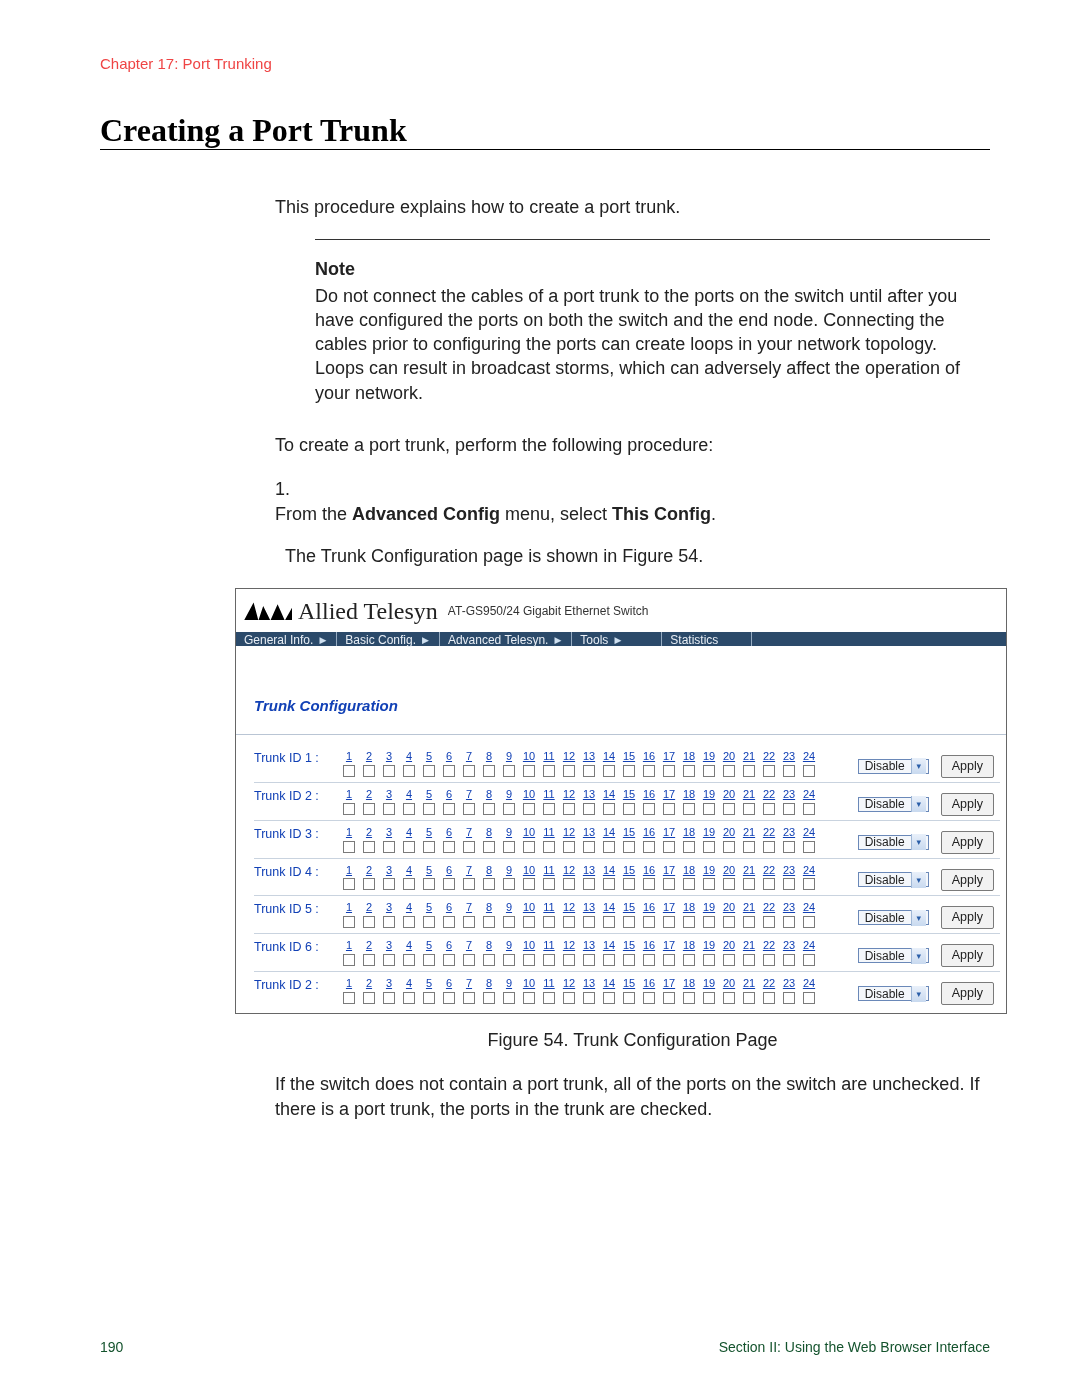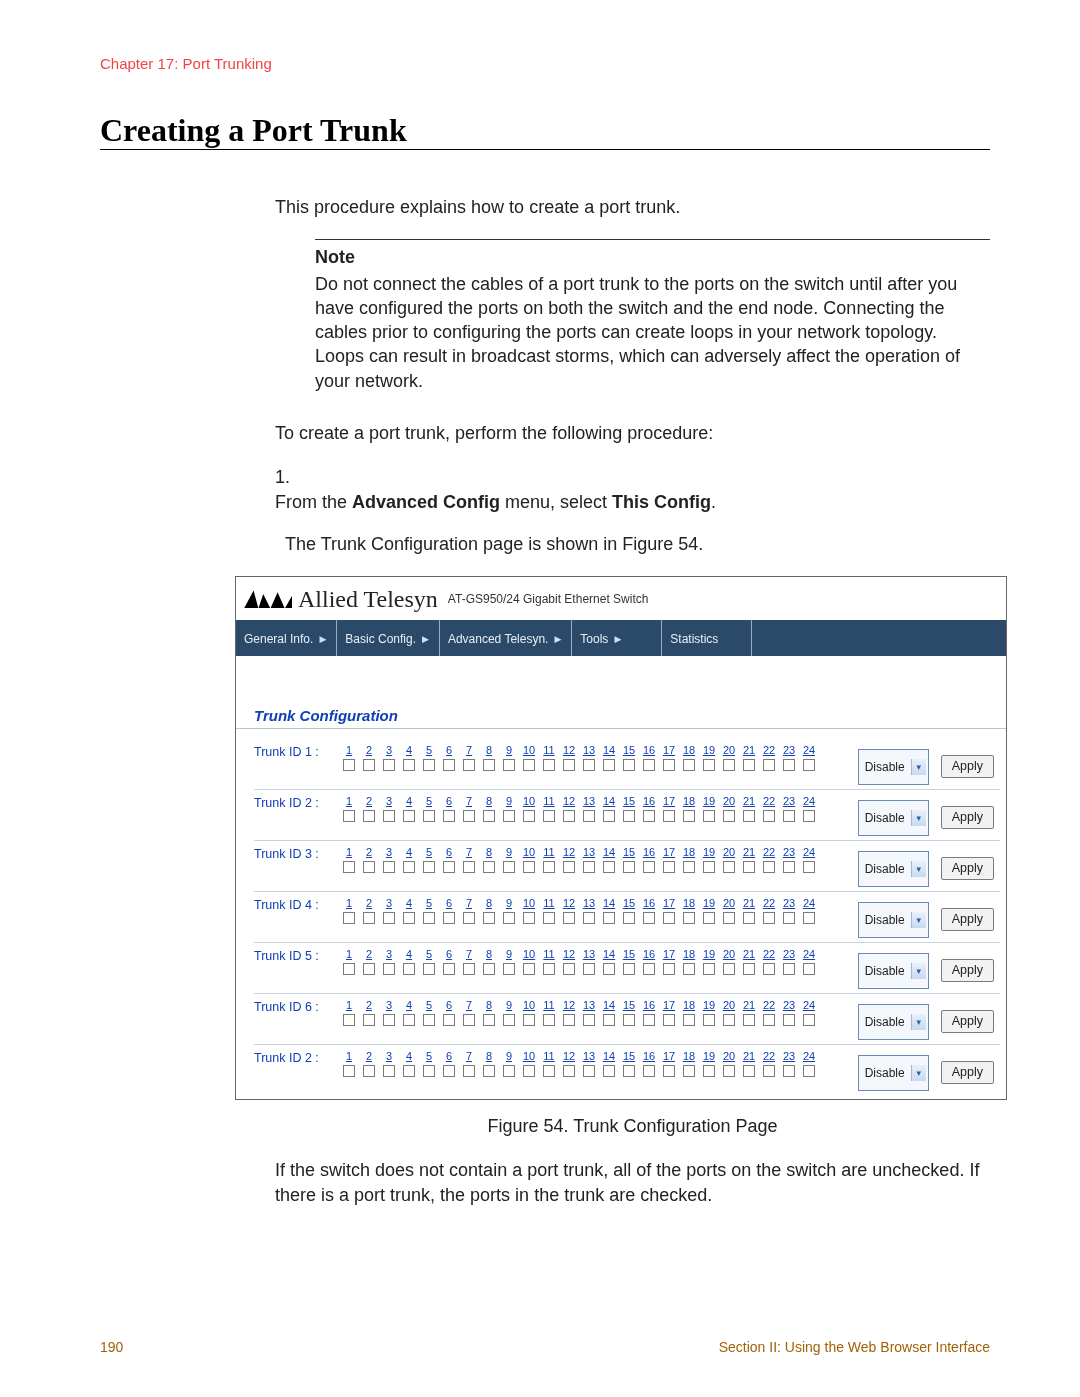--- a/index.html
+++ b/index.html
@@ -27,21 +27,21 @@
   .body-col {
     margin-left: 175px;
     font-size: 18px;
     line-height: 1.35;
     color: #222;
   }
   .para { margin-bottom: 20px; }
   .note-block {
     margin: 18px 0 28px 40px;
     border-top: 1px solid #333;
-    padding-top: 5px;
+    padding-top: 17px;
   }
   .note-label { font-weight: bold; display: block; margin-bottom: 2px; }
   .step { margin: 16px 0 18px 0; }
   .step-num { display:inline-block; width: 26px; vertical-align: top; }
   .step-text { display:inline-block; width: calc(100% - 30px); vertical-align: top; }
   .bold { font-weight: bold; }
   .figure-wrap { margin: 10px 0 10px 0; }
   .figure-caption {
     text-align: center;
     font-size: 18px;
@@ -73,21 +73,21 @@
     font-family: "Times New Roman", serif;
     font-size: 24px;
   }
   .brand-sub {
     font-size: 12px;
     color: #333;
   }
   .menu-bar {
     background: #2b4a6a;
     display: flex;
-    height: 36px;
+    height: 14px;
     font-size: 12px;
     color: #e8eef5;
   }
   .menu-item {
     padding: 3px 10px 0 8px;
     border-right: 1px solid #96acc2;
     display: flex;
     align-items: center;
     gap: 6px;
     min-width: 90px;
@@ -95,21 +95,21 @@
   .menu-item .arrow {
     font-size: 9px;
     color: #cfe0f0;
   }
   .blank-strip { height: 44px; }
   .section-title {
     color: #1140b5;
     font-weight: bold;
     font-style: italic;
     font-size: 15px;
-    padding: 6px 10px 2px 18px;
+    padding: 6px 10px 18px 18px;
     border-bottom: 1px solid #b9c5d4;
   }
   .trunk-table { padding: 10px 6px 4px 18px; }
   .trunk-row {
     display: flex;
     align-items: flex-start;
     border-bottom: 1px solid #c9d3df;
     padding: 4px 0 4px 0;
     gap: 6px;
   }
@@ -149,21 +149,21 @@
     gap: 12px;
     padding-top: 6px;
     padding-right: 6px;
   }
   .select {
     display: inline-flex;
     align-items: center;
     border: 1px solid #6a88b8;
     background: #f4f7fb;
     font-size: 12px;
-    height: 36px;
+    height: 15px;
     padding: 0 2px 0 6px;
     gap: 6px;
     margin-left: 24px;
   }
   .select .dd {
     width: 15px;
     height: 16px;
     background: linear-gradient(#e9f0fa,#c8d9ef);
     border-left: 1px solid #9fb7d6;
     display: flex;
@@ -180,21 +180,21 @@
     border-radius: 2px;
   }
   .footer {
     position: absolute;
     bottom: 42px;
     left: 100px;
     right: 90px;
     display: flex;
     justify-content: space-between;
     font-size: 14px;
-    color: #a16207;
+    color: #14532d;
   }
 </style>
 </head>
 <body>
 
 <div class="chapter-header">Chapter 17: Port Trunking</div>
 
 <h1 class="page-title">Creating a Port Trunk</h1>
 
 <div class="body-col">

